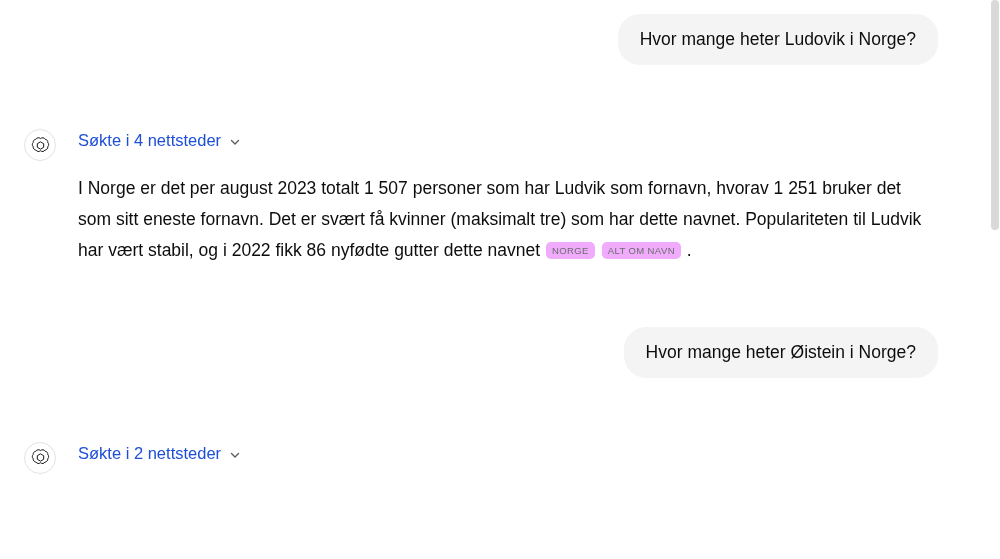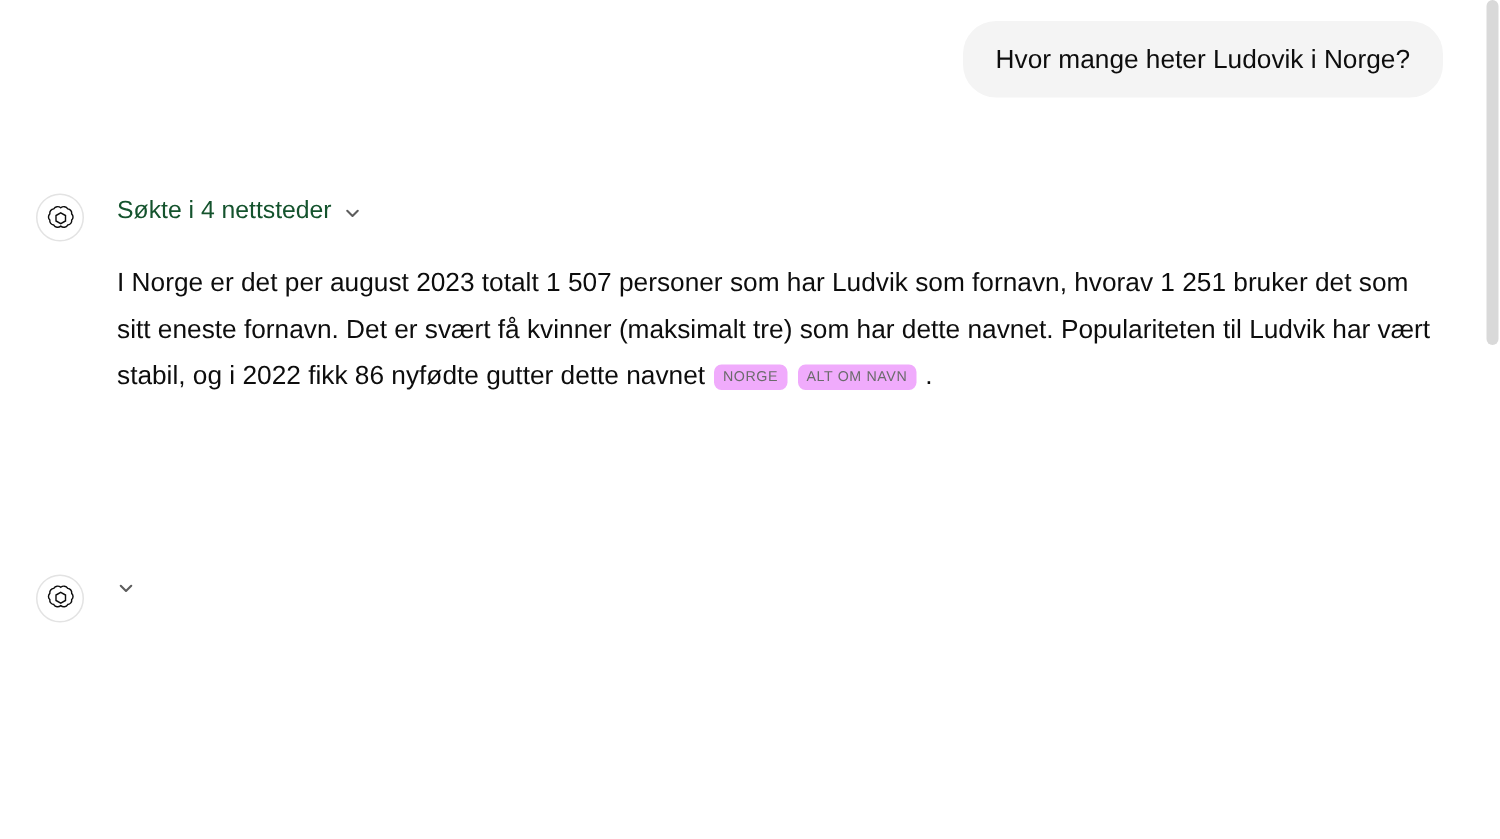--- a/index.html
+++ b/index.html
@@ -13,21 +13,21 @@
     font-family: "Liberation Sans", sans-serif;
     color: #0d0d0d;
     overflow: hidden;
   }
 
   .conversation {
     position: relative;
     width: 1000px;
     height: 559px;
     box-sizing: border-box;
-    padding: 14px 38px 0 24px;
+    padding: 14px 62px 0 24px;
   }
 
   
   .user-turn {
     display: flex;
     justify-content: flex-end;
     margin-bottom: 8px;
   }
   .user-bubble {
     background: #f4f4f4;
@@ -63,21 +63,21 @@
 
   .assistant-body {
     flex: 1 1 auto;
     min-width: 0;
   }
 
   .search-row {
     display: flex;
     align-items: center;
     gap: 8px;
-    color: #14532d;
+    color: #1d4ed8;
     font-size: 16.5px;
     line-height: 1.2;
     margin-top: 4px;
     margin-bottom: 22px;
     cursor: pointer;
     user-select: none;
   }
   .chevron {
     display: inline-block;
     width: 12px;
@@ -162,32 +162,36 @@
         </span>
       </div>
       <div class="answer">
         <span>I Norge er det per august 2023 totalt 1 507 personer som har Ludvik som fornavn, hvorav 1 251 bruker det som sitt eneste fornavn. Det er svært få kvinner (maksimalt tre) som har dette navnet. Populariteten til Ludvik har vært stabil, og i 2022 fikk 86 nyfødte gutter dette navnet</span><span class="sources"> <span class="src-chip">NORGE</span> <span class="src-chip">ALT OM NAVN</span> <span>.</span></span>
       </div>
     </div>
   </div>
 
   <div class="gap-1"></div>
 
+  <div class="user-turn">
+    <div class="user-bubble">Hvor mange heter Øistein i Norge?</div>
+  </div>
 
   <div class="gap-1"></div>
 
   <div class="assistant-turn">
     <div class="avatar">
       <svg width="19" height="19" viewBox="0 0 24 24" fill="none" stroke="#0d0d0d" stroke-width="1.2">
         <path d="M12 3.2c1.9-1.6 4.6-1.2 5.9.9 2.1.2 3.6 2.1 3.3 4.2 1.5 1.4 1.5 3.8 0 5.2.3 2.1-1.2 4-3.3 4.2-1.3 2.1-4 2.5-5.9.9-1.9 1.6-4.6 1.2-5.9-.9-2.1-.2-3.6-2.1-3.3-4.2-1.5-1.4-1.5-3.8 0-5.2C2.5 6.2 4 4.3 6.1 4.1 7.4 2 10.1 1.6 12 3.2Z"></path>
         <path d="M12 7.4 16 9.7v4.6L12 16.6 8 14.3V9.7l4-2.3Z"></path>
       </svg>
     </div>
     <div class="assistant-body">
       <div class="search-row">
+        <span>Søkte i 2 nettsteder</span>
         <span class="chevron">
           <svg width="12" height="12" viewBox="0 0 12 12" fill="none" stroke="#5d5d5d" stroke-width="1.4" stroke-linecap="round" stroke-linejoin="round">
             <path d="M2.5 4.5 6 8l3.5-3.5"></path>
           </svg>
         </span>
       </div>
     </div>
   </div>
 
   <div class="scrollbar-track">

